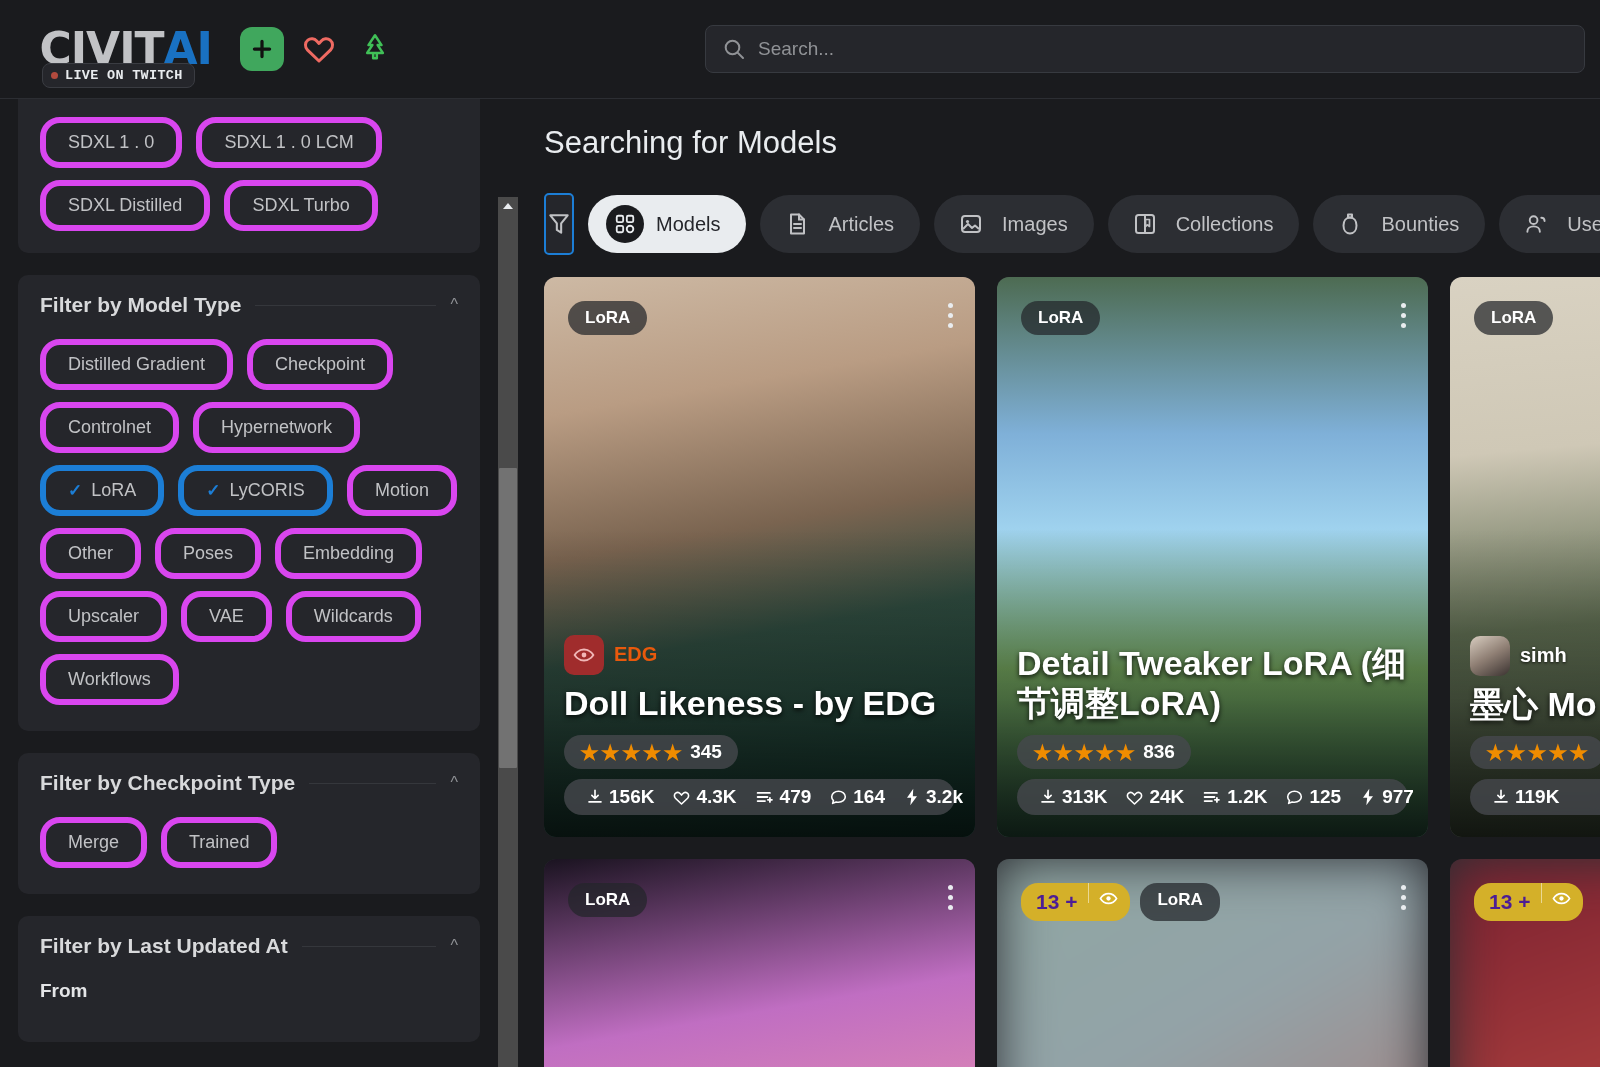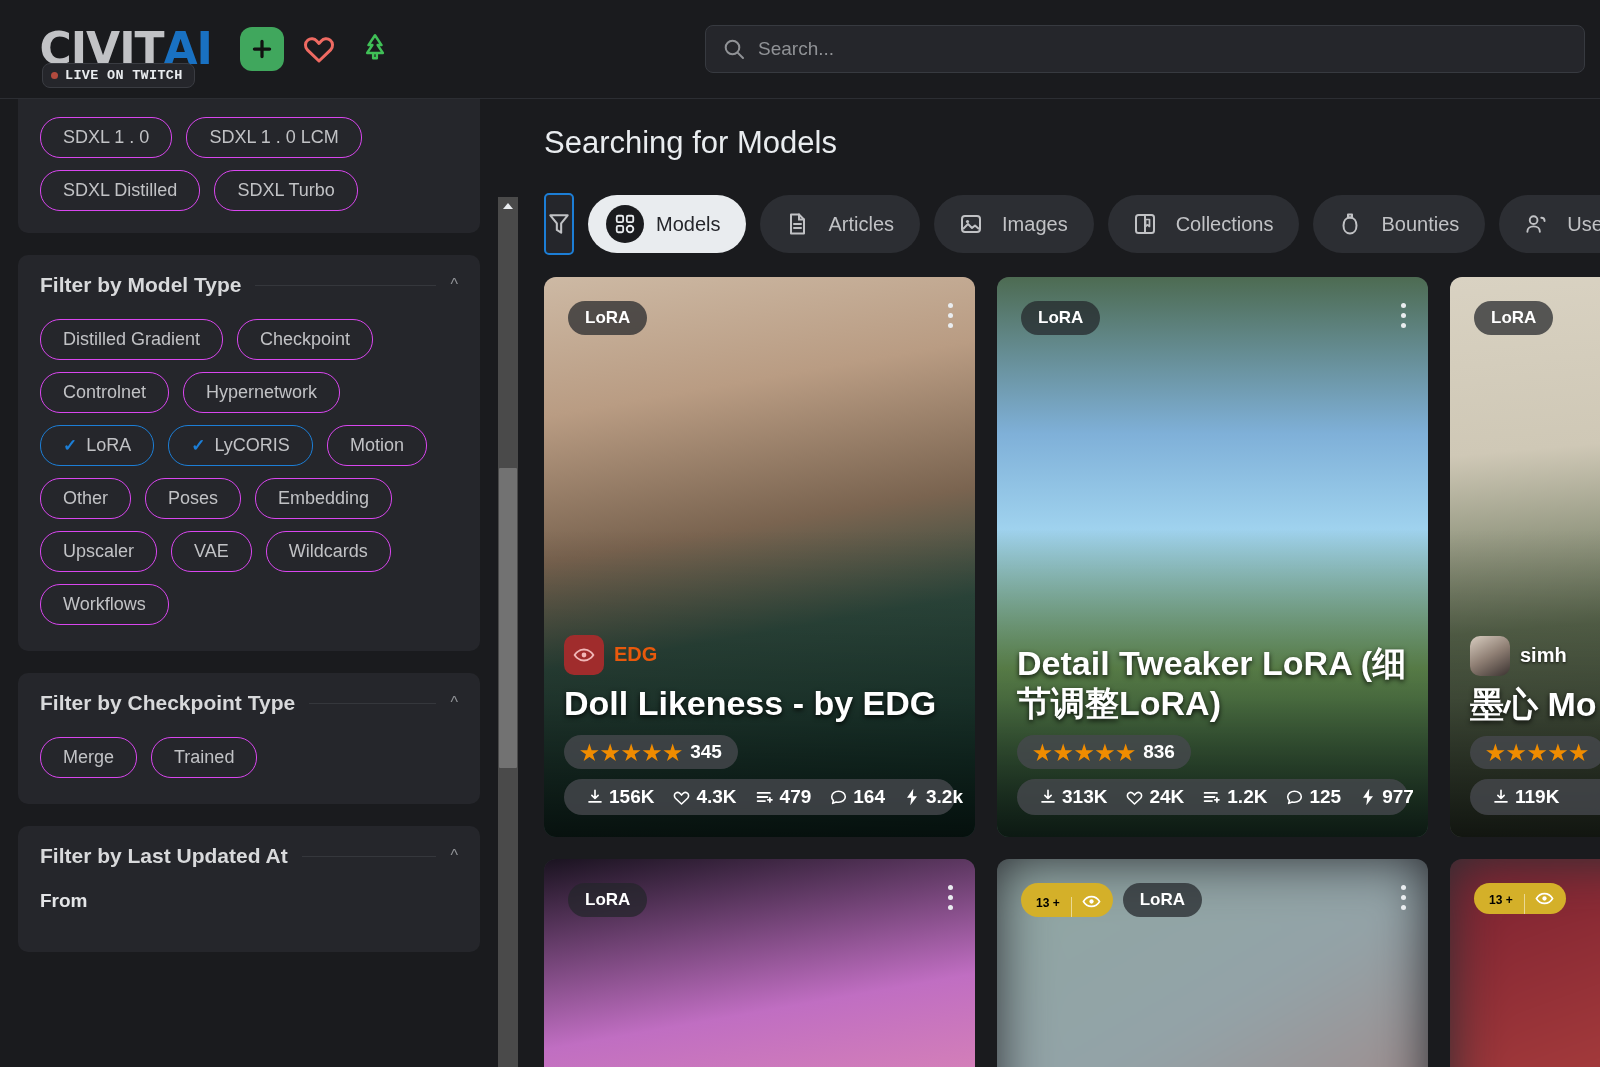--- a/index.html
+++ b/index.html
@@ -92,21 +92,21 @@
   }
   .panel-head {
     display: flex; align-items: center; gap: 14px;
     margin-bottom: 22px;
   }
   .panel-title { font-size: 21px; font-weight: 700; color: #d8d9db; white-space: nowrap; }
   .panel-line { flex: 1; height: 1px; background: #35373c; }
   .chev { color: #909296; font-size: 16px; line-height: 1; }
   .chips { display: flex; flex-wrap: wrap; gap: 12px 14px; }
   .chip {
-    border: 1px solid #d946ef;
+    border: 6px solid #d946ef;
     border-radius: 20px;
     background: transparent;
     color: #c1c2c5;
     font-size: 18px;
     padding: 9px 22px;
     cursor: pointer;
     display: flex; align-items: center; gap: 9px;
     font-family: "Liberation Sans", sans-serif;
     white-space: nowrap;
   }
@@ -183,22 +183,22 @@
   }
   .card-img { position: absolute; inset: 0; }
   .badges { position: absolute; top: 24px; left: 24px; display: flex; gap: 10px; z-index: 4; }
   .badge-lora {
     background: rgba(35,37,41,0.72);
     color: #fff; font-weight: 700; font-size: 17px;
     padding: 7px 17px; border-radius: 17px;
     backdrop-filter: blur(3px);
   }
   .badge-13 {
-    background: #d4b029; color: #000000; font-weight: 700; font-size: 12px;
-    border-radius: 17px; display: flex; align-items: flex-end;
+    background: #d4b029; color: #4c1d95; font-weight: 700; font-size: 21px;
+    border-radius: 17px; display: flex; align-items: flex-start;
   }
   .badge-13 .n { padding: 7px 11px 7px 15px; }
   .badge-13 .div { width: 1px; height: 20px; background: rgba(255,255,255,0.5); }
   .badge-13 .eye { padding: 6px 12px 6px 10px; display: flex; align-items: center; }
   .dots {
     position: absolute; top: 26px; right: 22px;
     display: flex; flex-direction: column; gap: 5px; z-index: 5; cursor: pointer;
   }
   .dots i { width: 5px; height: 5px; border-radius: 50%; background: #e9ecef; display: block; }
 

